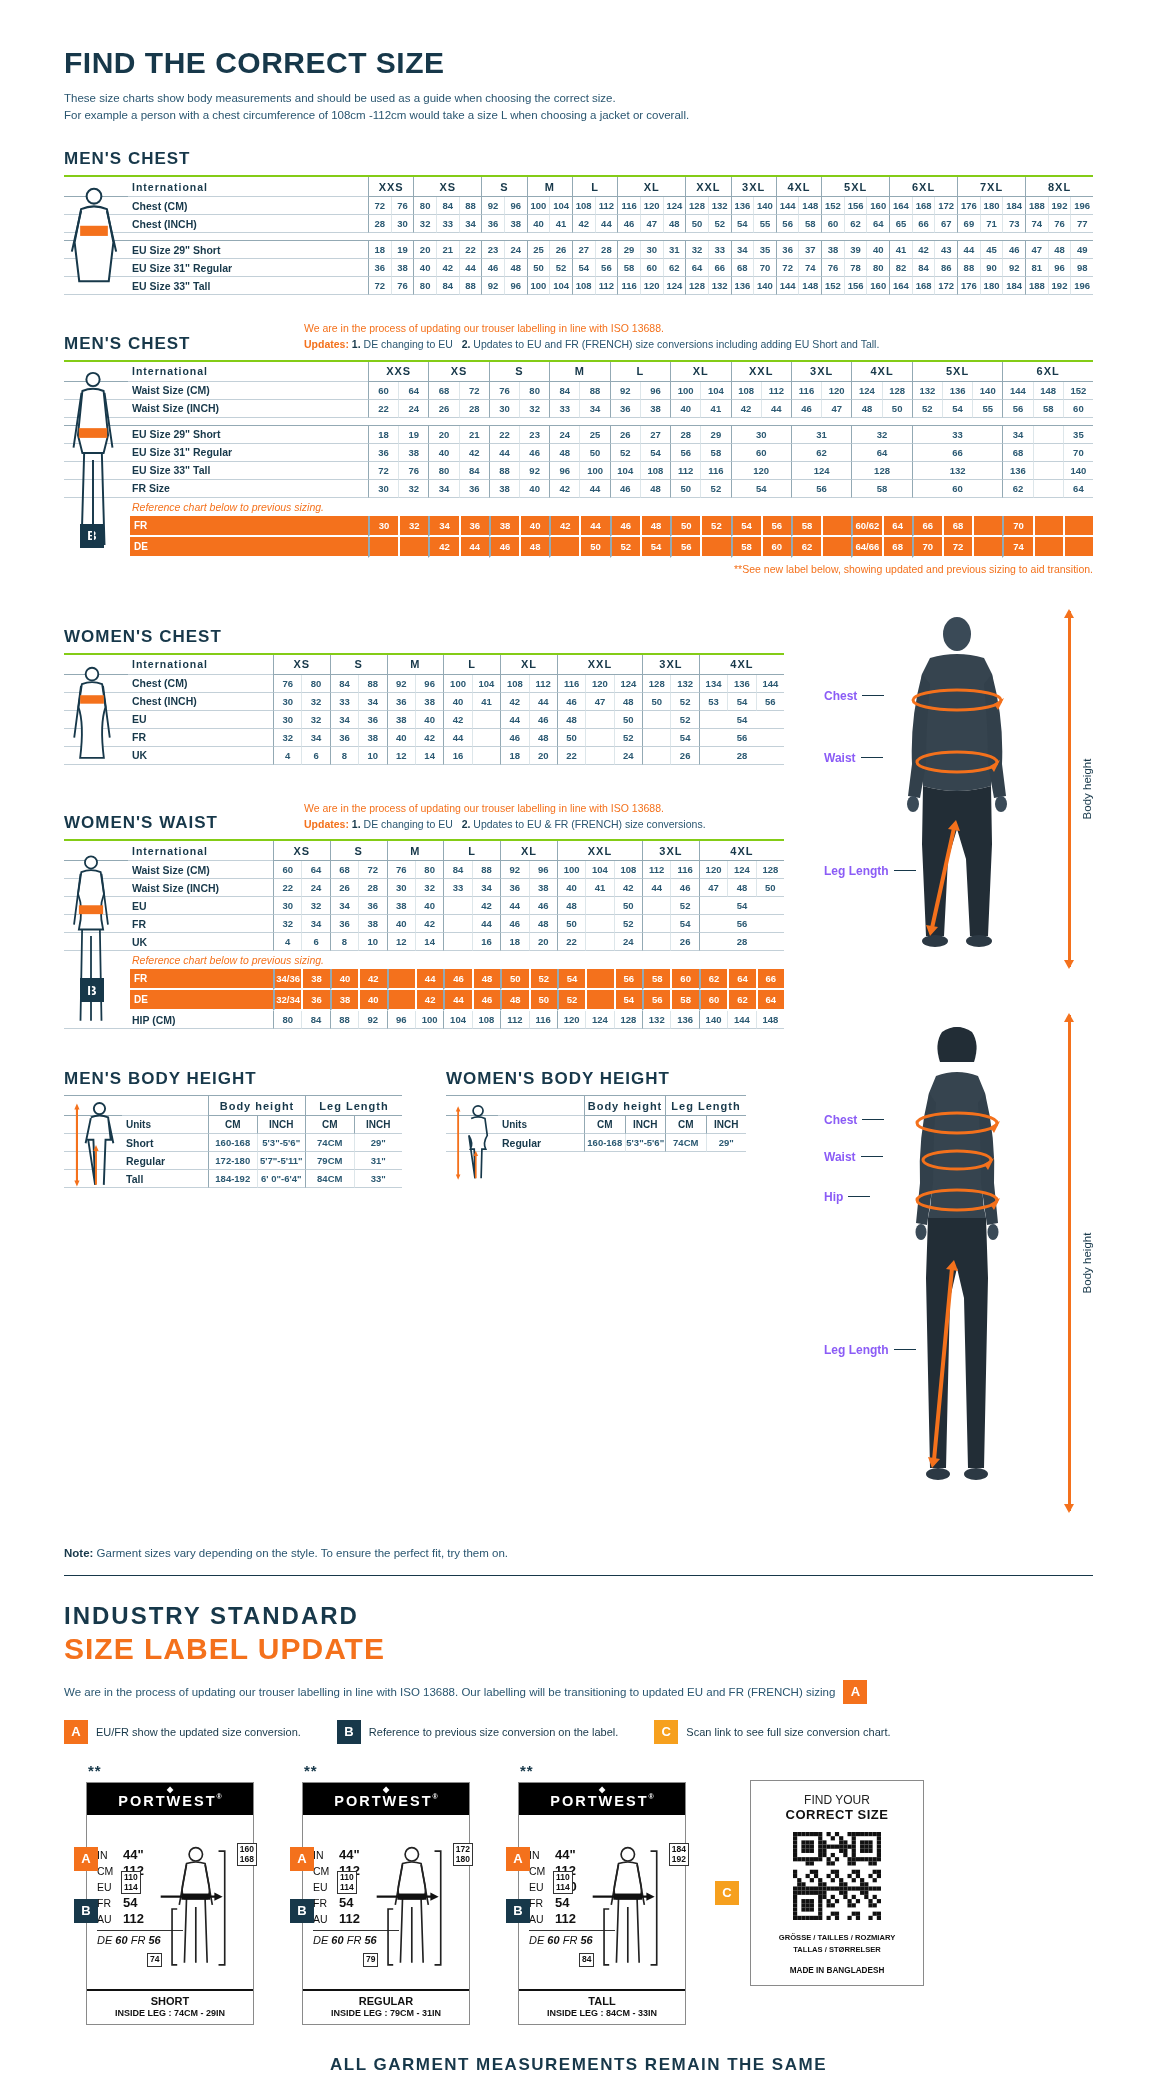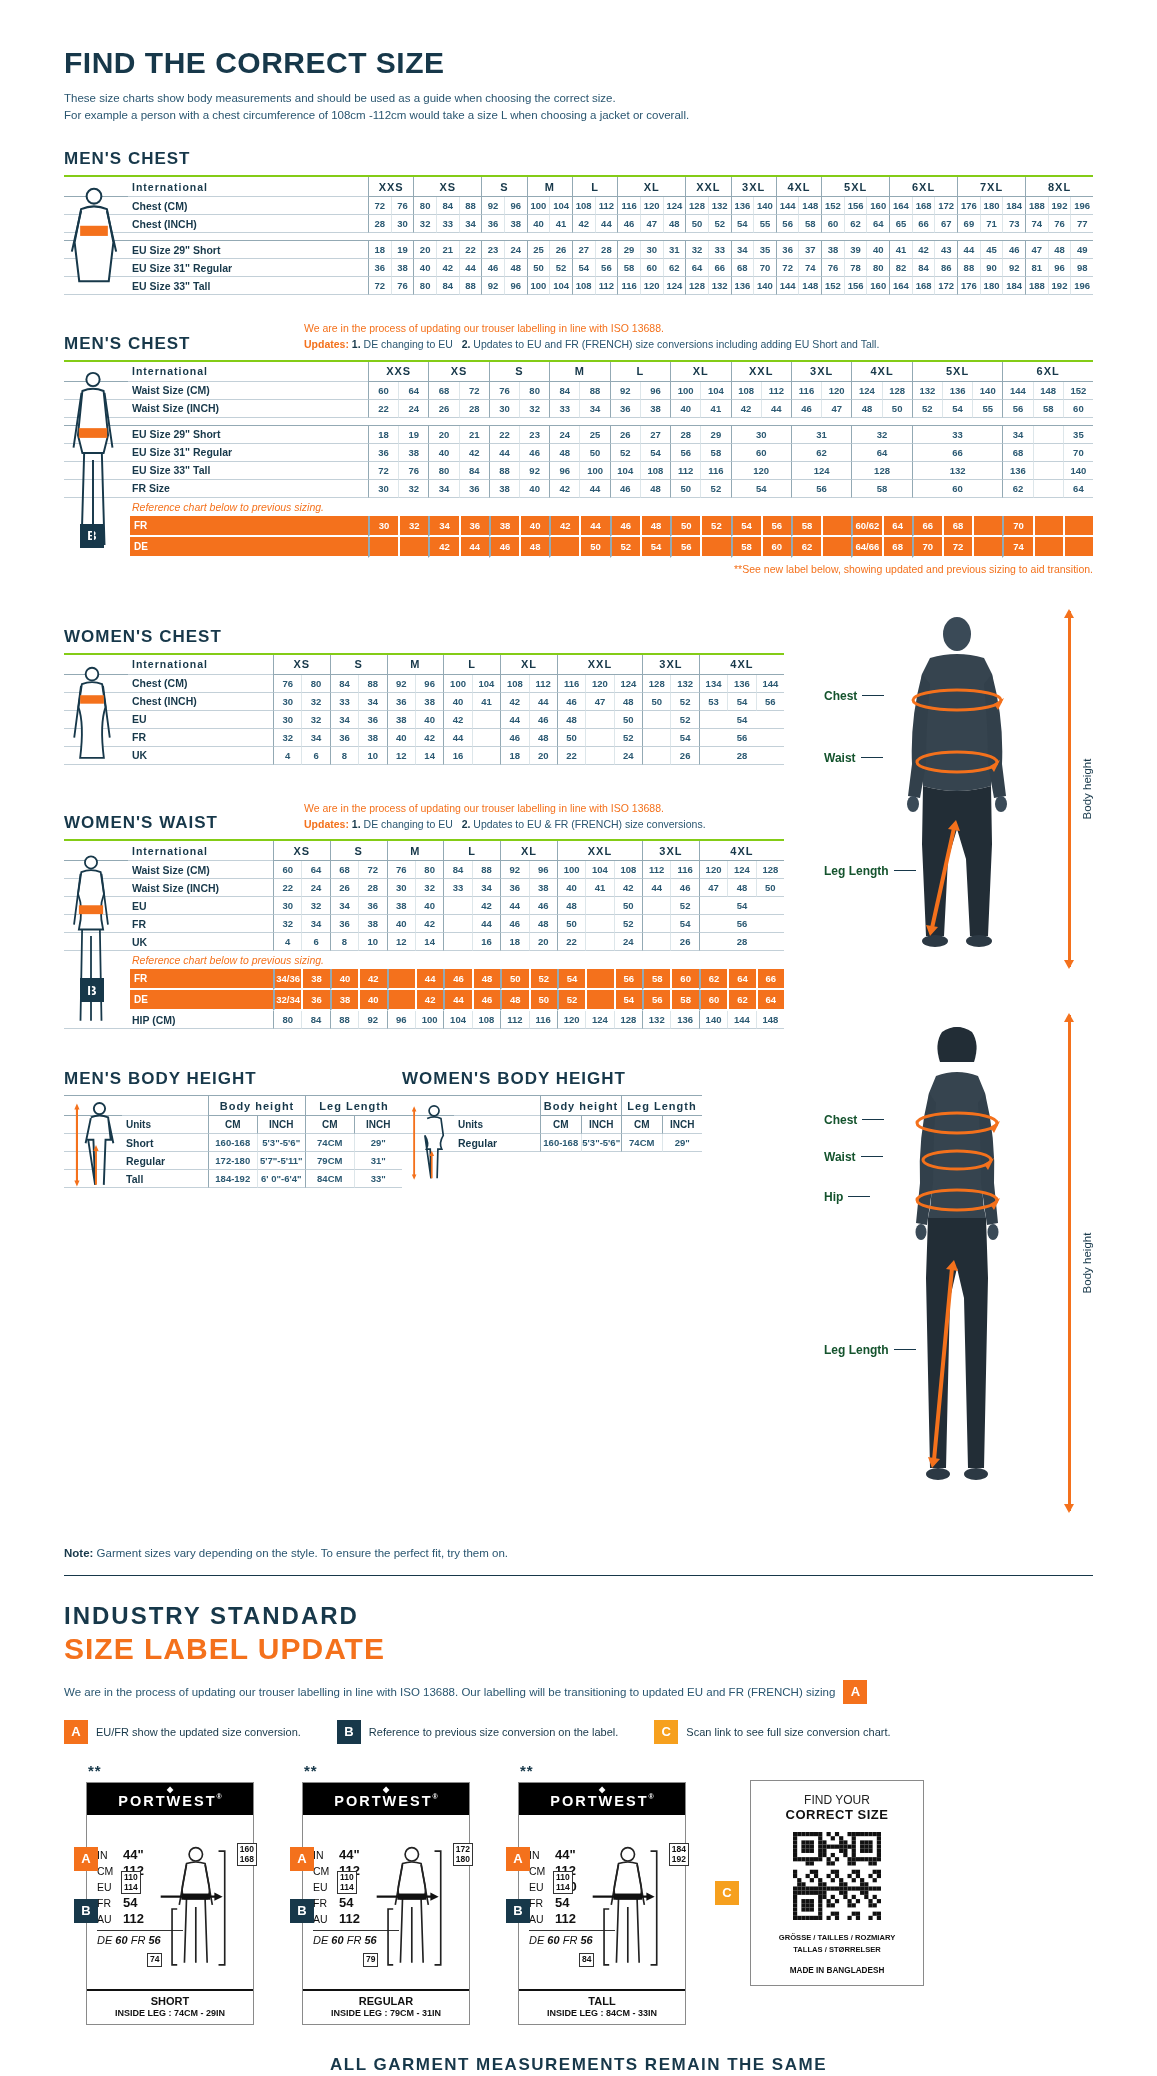--- a/index.html
+++ b/index.html
@@ -35,25 +35,25 @@
   .tc.sub{font-size:10px;color:#17384a;}
   .gicon{position:absolute;left:6px;z-index:2;}
   .ol{fill:#fff;stroke:#17384a;stroke-width:2.2;}
   .oln{fill:none;stroke:#17384a;stroke-width:2.2;}
   .bbadge{position:absolute;left:16px;width:24px;height:24px;background:#17384a;color:#fff;font-weight:800;font-size:13px;display:flex;align-items:center;justify-content:center;}
   .bpos-m{bottom:10px;}
   .bpos-w{bottom:27px;}
   .seenote{text-align:right;color:#f4711c;font-size:10.5px;margin-top:5px;font-weight:400;}
   .midgrid{display:grid;grid-template-columns:720px 1fr;column-gap:40px;margin-top:34px;}
   .wsec{margin-top:0;}
-  .bhrow{display:flex;margin-top:40px;}
+  .bhrow{display:flex;gap:44px;margin-top:40px;}
   .bhblock{width:338px;}
   .figblock{position:relative;width:100%;}
   .person{position:absolute;left:58px;top:0;}
-  .figlabel{position:absolute;left:0;display:flex;align-items:center;color:#14532d;font-size:12px;font-weight:700;}
+  .figlabel{position:absolute;left:0;display:flex;align-items:center;color:#8b5cf6;font-size:12px;font-weight:700;}
   .figlabel .ll{display:inline-block;width:22px;height:1px;background:#17384a;margin-left:5px;}
   .vh-arrow{position:absolute;right:22px;top:2px;bottom:2px;width:3px;background:#f4711c;}
   .vh-arrow:before,.vh-arrow:after{content:"";position:absolute;left:-4px;border-left:5.5px solid transparent;border-right:5.5px solid transparent;}
   .vh-arrow:before{top:-2px;border-bottom:9px solid #f4711c;}
   .vh-arrow:after{bottom:-2px;border-top:9px solid #f4711c;}
   .vh-text{position:absolute;right:0;top:50%;transform:translateY(-50%) rotate(180deg);writing-mode:vertical-rl;font-size:11.5px;color:#17384a;}
   .noteline{margin-top:34px;font-size:11.5px;color:#2a5670;}
   .noteline b{color:#17384a;}
   .divider{height:1px;background:#17384a;margin:16px 0 26px 0;}
   .kicker{font-size:24px;font-weight:800;letter-spacing:2px;color:#17384a;}

